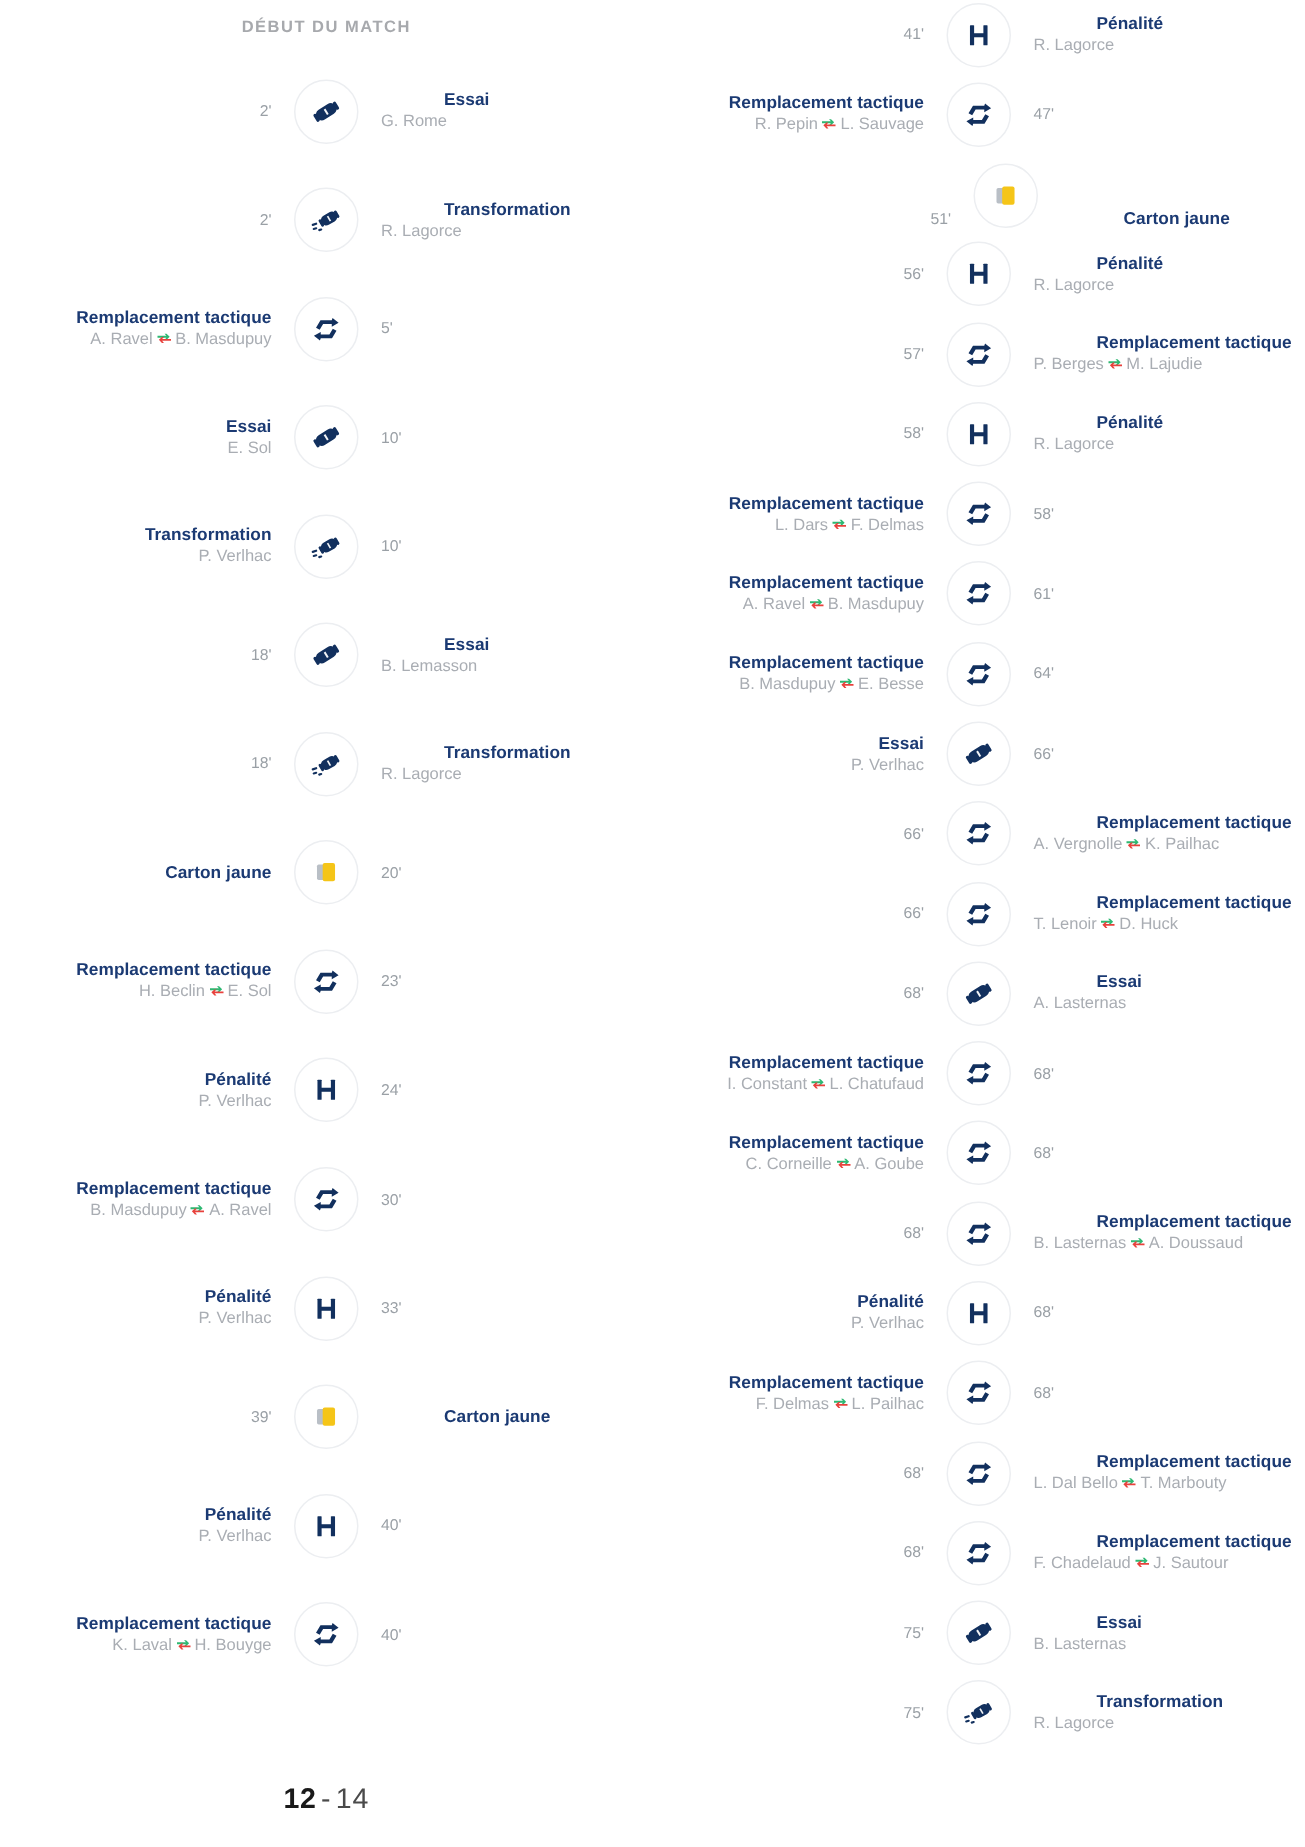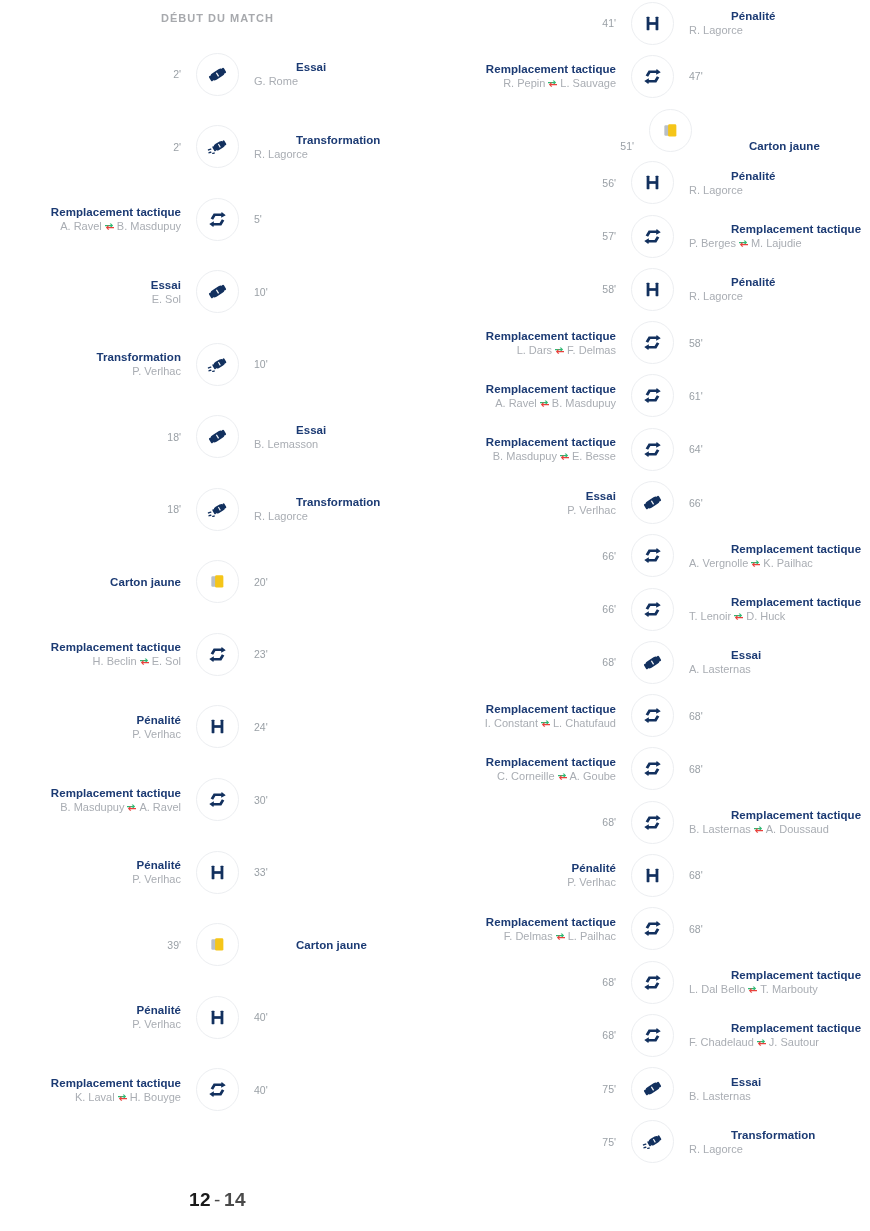--- a/index.html
+++ b/index.html
@@ -52,21 +52,21 @@
     display:inline-block;width:11px;height:9px;vertical-align:-1px;
     margin:0 2px;position:relative;
   }
 
   .score-line{
     text-align:center;margin-top:10px;font-size:19px;color:#2b2b2b;
     letter-spacing:0.5px;
   }
   .score-line .s-home{font-weight:700;color:#1a1a1a;}
   .score-line .s-dash{font-weight:400;color:#4a4a4a;padding:0 3px;}
-  .score-line .s-away{font-weight:700;color:#4a4a4a;}
+  .score-line .s-away{font-weight:400;color:#4a4a4a;}
 
   .foot-space{height:12px;}
 </style>
 </head>
 <body>
 
 <div class="timeline-wrap">
 
   <div class="col" id="col-left">
     <div class="section-label" style="padding-top: 12px;">DÉBUT DU MATCH</div>

